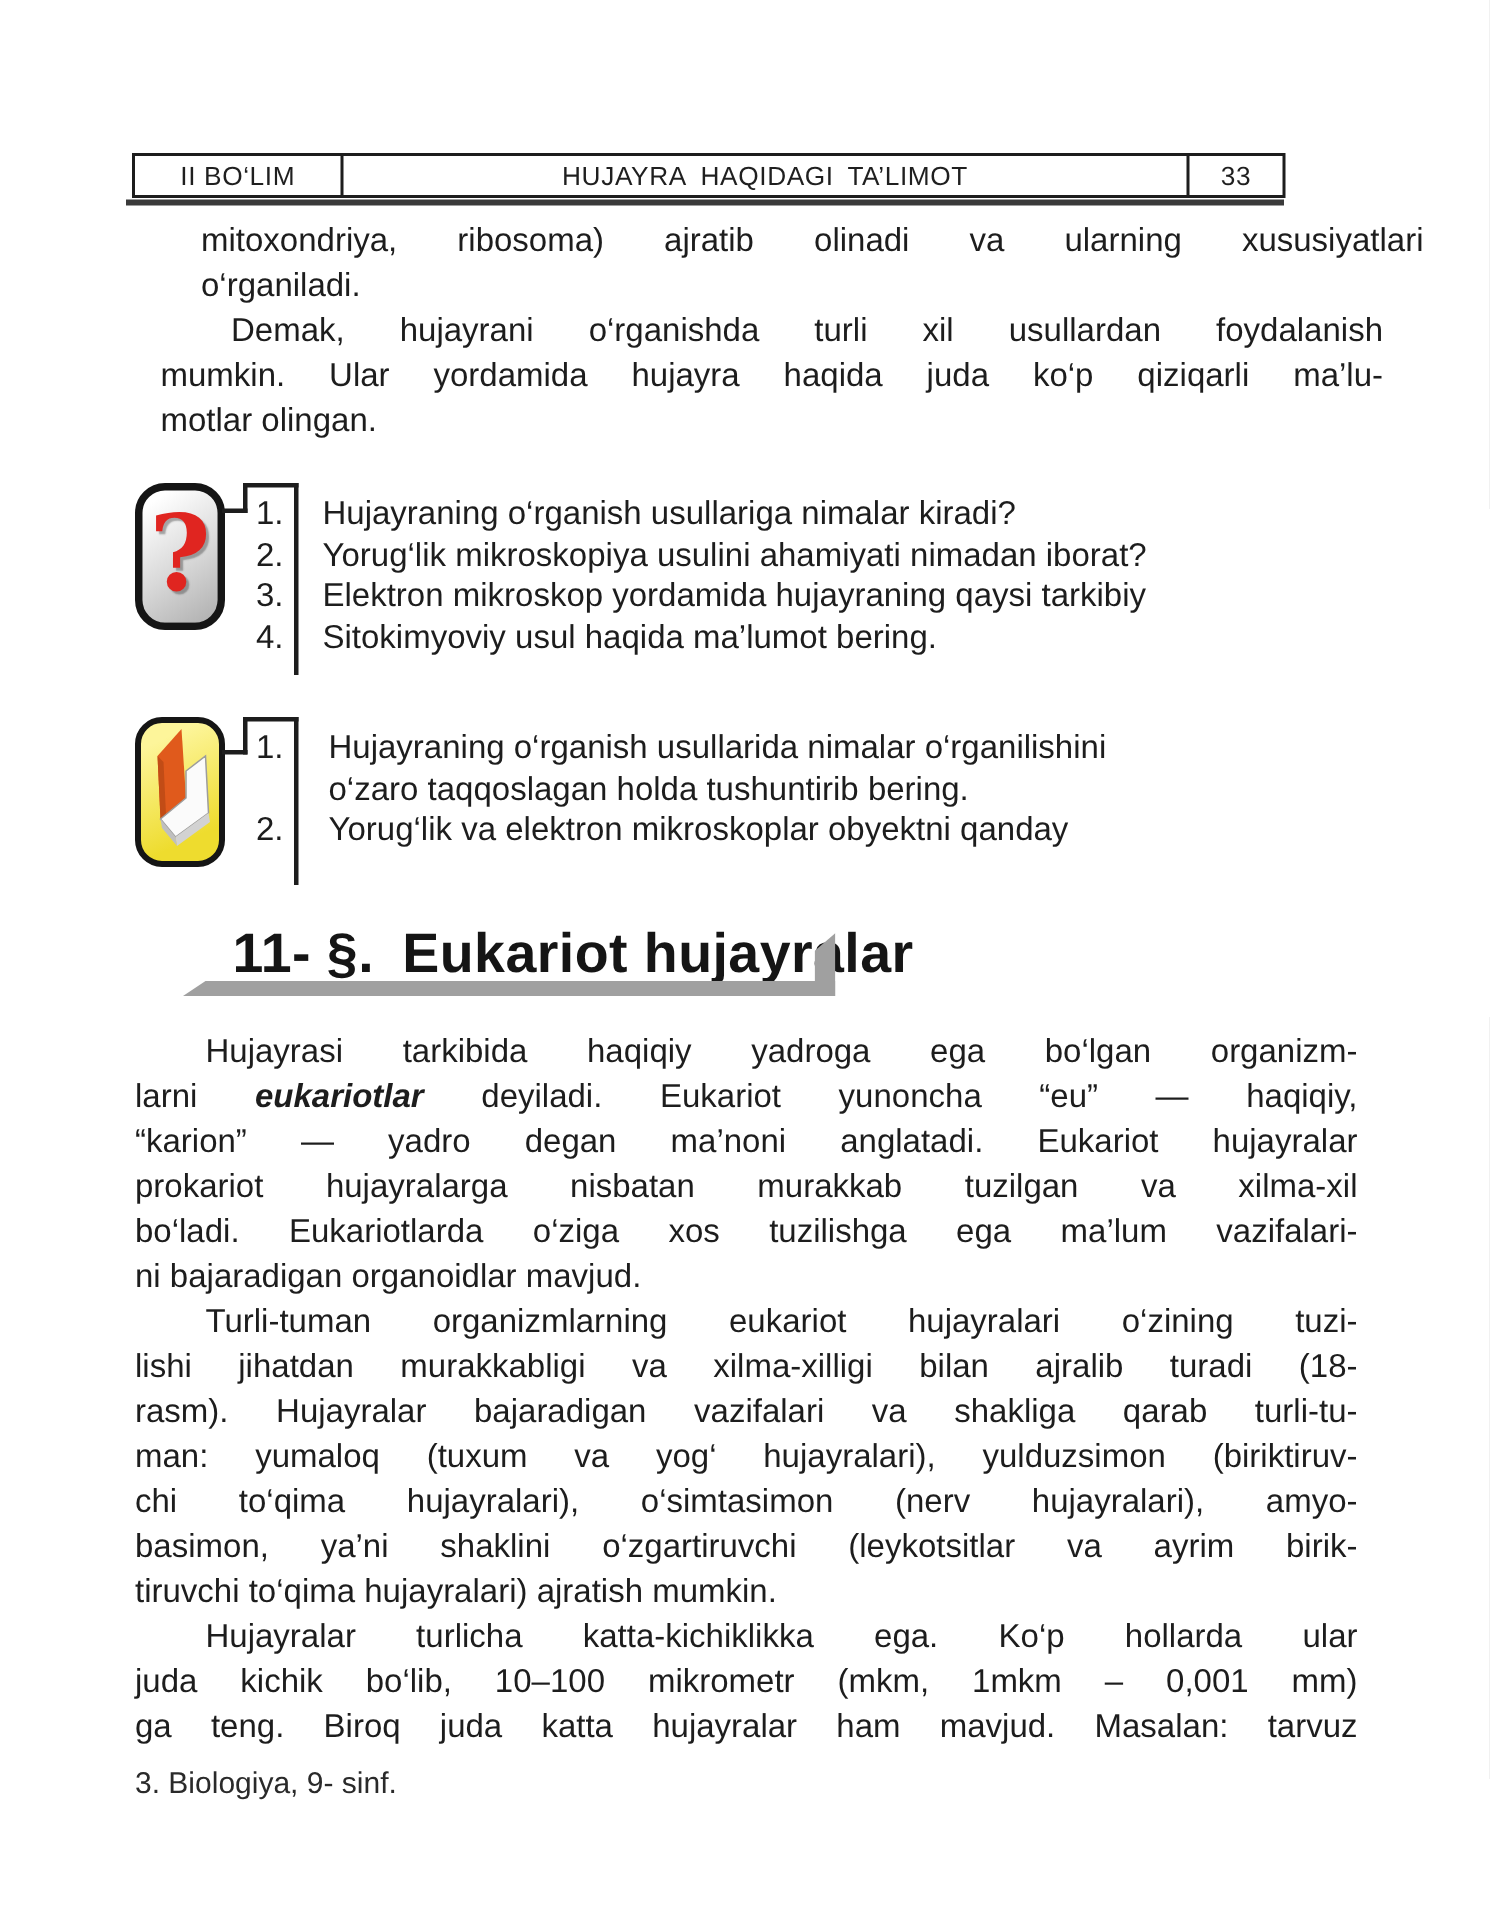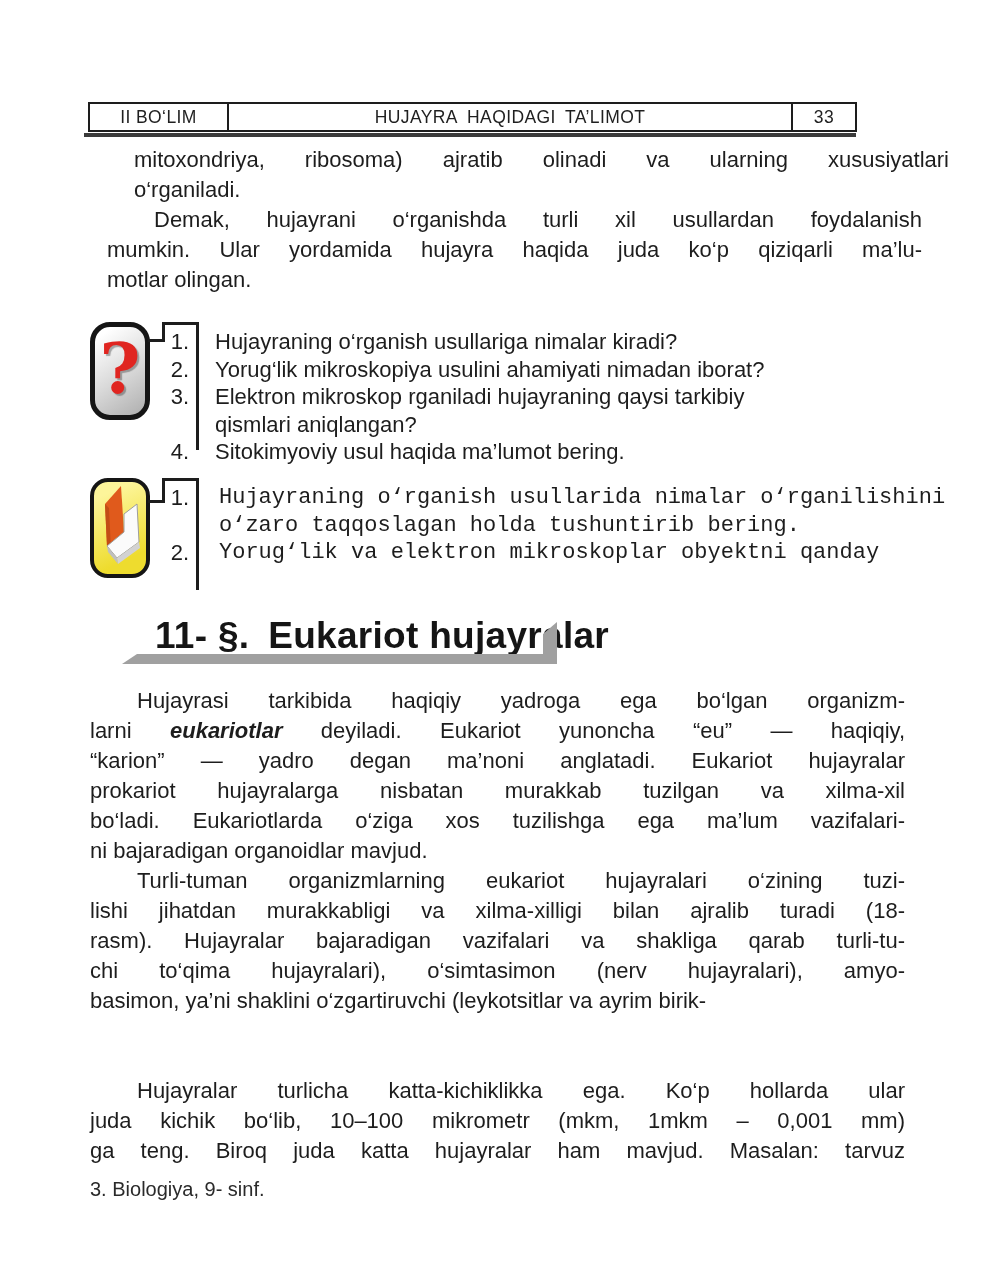--- a/index.html
+++ b/index.html
@@ -86,21 +86,21 @@
   #qbox .tall  { height: 128px; }
   #tbox .stub  { top: 22px; }
   #tbox .riser { height: 25px; }
   #tbox .tall  { height: 112px; }
 
   .qlist { position: absolute; left: 0; top: 6px; right: 0; }
   .qitem { display: grid; grid-template-columns: 108px 1fr; font-size: 22px; line-height: 27.5px; }
   .qnum  { text-align: right; padding-right: 9px; }
   .qtext .tline { text-align: left; text-align-last: left; }
   #qbox .qtext { padding-left: 17px; }
-  #tbox .qtext { padding-left: 21px; font-family: Liberation Mono, monospace; }
+  #tbox .qtext { padding-left: 21px; }
 
   
   .banner { position: absolute; left: 100px; top: 610px; width: 457px; height: 46px; background:#fff; }
   .banner-title {
     padding-left: 55px; padding-top: 5px;
     font-size: 37px; font-weight: bold; letter-spacing: .3px; color:#151515;
     white-space: nowrap;
   }
   .sh-b {
     position: absolute; left: 22px; top: 44px; width: calc(100% - 22px); height: 10px;
@@ -157,22 +157,21 @@
       </div>
       <div class="qitem">
         <div class="qnum">2.</div>
         <div class="qtext">
             <div class="tline">Yorug‘lik mikroskopiya usulini ahamiyati nimadan iborat?</div>
           </div>
       </div>
       <div class="qitem">
         <div class="qnum">3.</div>
         <div class="qtext">
-            <div class="tline">Elektron mikroskop rganiladi hujayraning qaysi tarkibiy</div>
-            <div class="tline">qismlari aniqlangan?</div>
+            <div class="tline">Elektron mikroskop yordamida hujayraning qaysi tarkibiy</div>
           </div>
       </div>
       <div class="qitem">
         <div class="qnum">4.</div>
         <div class="qtext">
             <div class="tline">Sitokimyoviy usul haqida ma’lumot bering.</div>
           </div>
       </div>
     </div>
   </div>
@@ -219,22 +218,24 @@
       <div class="tline">larni <span class="bi">eukariotlar</span> deyiladi. Eukariot yunoncha “eu” — haqiqiy,</div>
       <div class="tline">“karion” — yadro degan ma’noni anglatadi. Eukariot hujayralar</div>
       <div class="tline">prokariot hujayralarga nisbatan murakkab tuzilgan va xilma-xil</div>
       <div class="tline">bo‘ladi. Eukariotlarda o‘ziga xos tuzilishga ega ma’lum vazifalari-</div>
       <div class="tline">ni bajaradigan organoidlar mavjud.</div>
     </div>
   <div class="para indent" id="p4">
       <div class="tline">Turli-tuman organizmlarning eukariot hujayralari o‘zining tuzi-</div>
       <div class="tline">lishi jihatdan murakkabligi va xilma-xilligi bilan ajralib turadi (18-</div>
       <div class="tline">rasm). Hujayralar bajaradigan vazifalari va shakliga qarab turli-tu-</div>
+      <div class="tline">man: yumaloq (tuxum va yog‘ hujayralari), yulduzsimon (biriktiruv-</div>
       <div class="tline">chi to‘qima hujayralari), o‘simtasimon (nerv hujayralari), amyo-</div>
       <div class="tline">basimon, ya’ni shaklini o‘zgartiruvchi (leykotsitlar va ayrim birik-</div>
+      <div class="tline">tiruvchi to‘qima hujayralari) ajratish mumkin.</div>
     </div>
   <div class="para indent cont-next" id="p5">
       <div class="tline">Hujayralar turlicha katta-kichiklikka ega. Ko‘p hollarda ular</div>
       <div class="tline">juda kichik bo‘lib, 10–100 mikrometr (mkm, 1mkm – 0,001 mm)</div>
       <div class="tline">ga teng. Biroq juda katta hujayralar ham mavjud. Masalan: tarvuz</div>
     </div>
 
   <div class="footer">3. Biologiya, 9- sinf.</div>
 
 </div>

